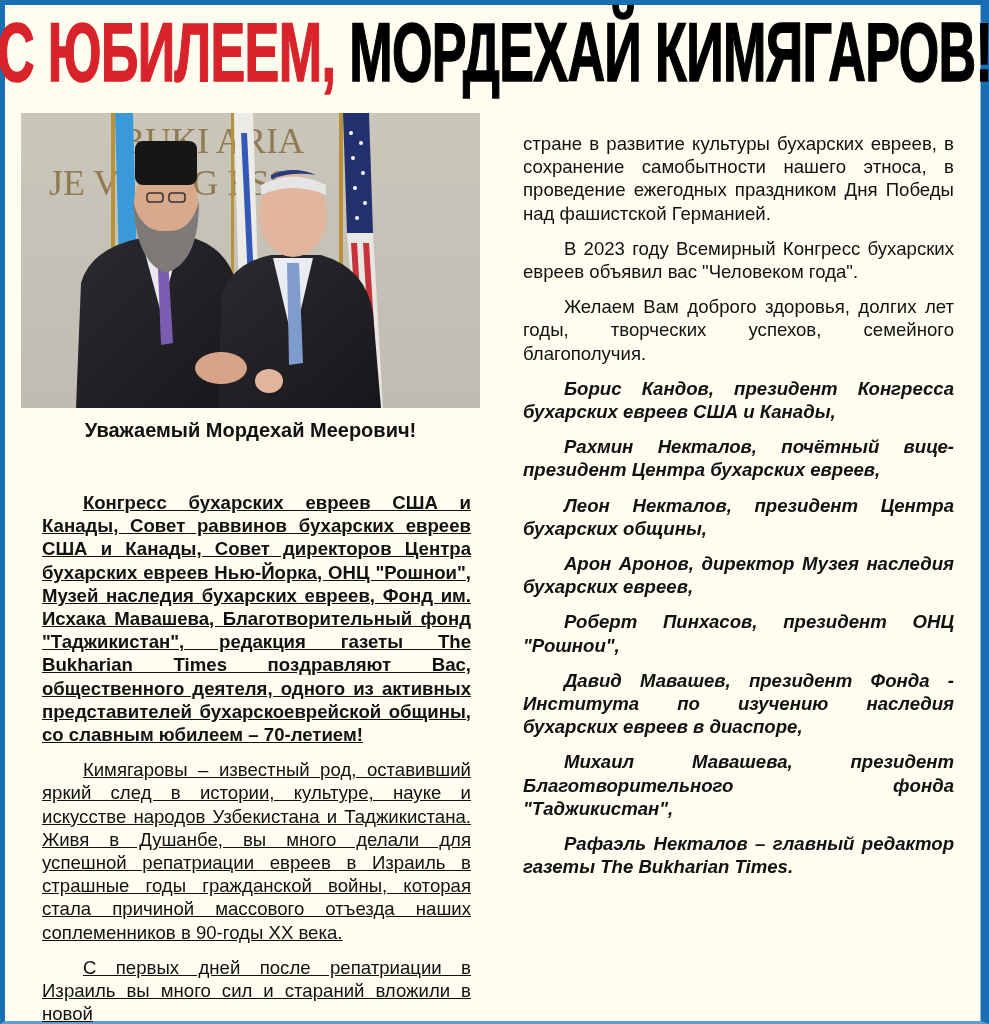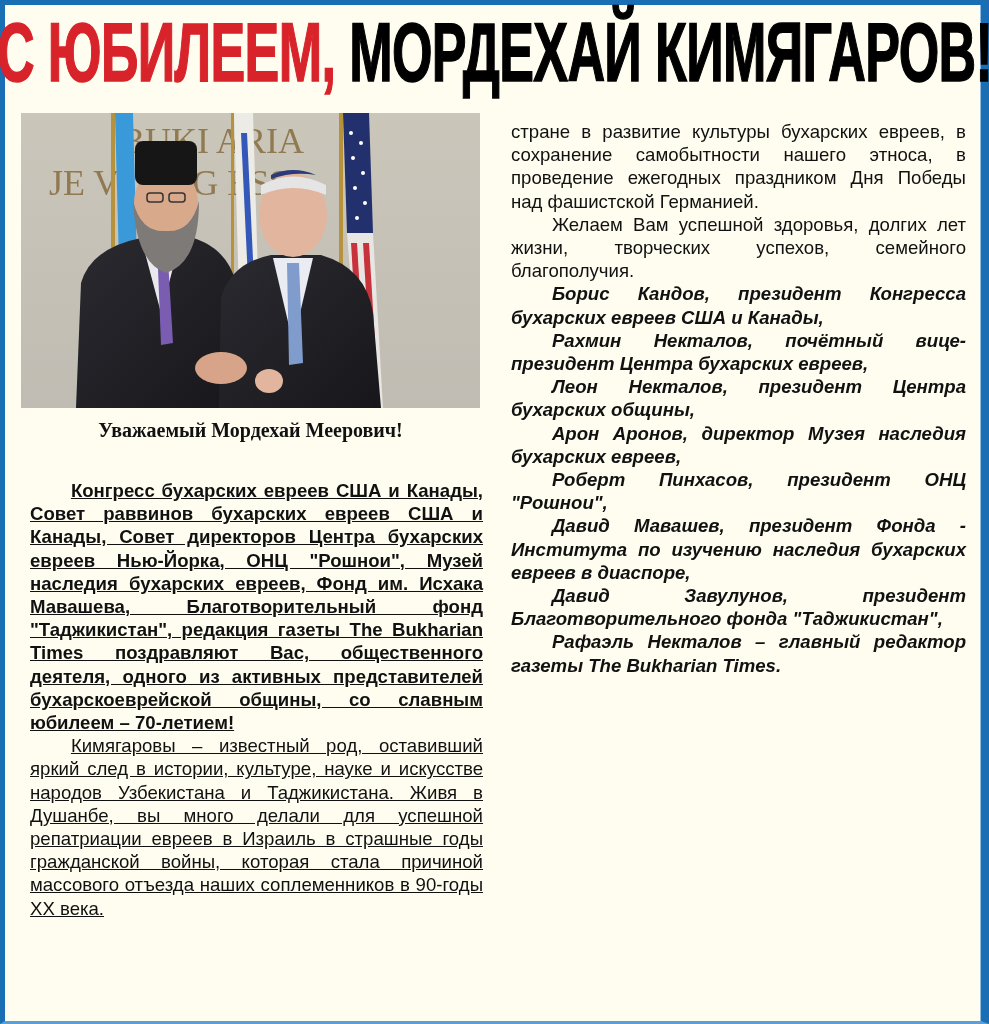--- a/index.html
+++ b/index.html
@@ -46,31 +46,31 @@
   .photo {
     position: absolute; left: 21px; top: 113px; width: 459px; height: 295px;
     overflow: hidden;
     background: linear-gradient(180deg, #c9c4b8 0%, #cfcbc2 45%, #c2beb5 100%);
   }
   .photo svg { display: block; }
 
   .greeting {
     position: absolute; left: 21px; top: 417px; width: 459px;
     text-align: center;
-    font-weight: 700; font-size: 20px; line-height: 26px; font-family: Liberation Serif, serif;
+    font-weight: 700; font-size: 20px; line-height: 26px;
   }
 
   .col {
     position: absolute;
     font-size: 18.6px;
     line-height: 23.2px;
     text-align: justify;
     hyphens: manual;
   }
-  .col p { margin: 0; text-indent: 2.2em; }
+  .col p { margin: 12px; text-indent: 2.2em; }
   .col p.noindent { text-indent: 0; }
   .col-left { left: 30px; top: 479px; width: 453px; text-decoration: underline; }
   .col-right { left: 511px; top: 120px; width: 455px; }
   .bold { font-weight: 700; }
   .sig { font-weight: 700; font-style: italic; }
 </style>
 </head>
 <body>
 
 <div class="frame"></div>
@@ -142,26 +142,28 @@
     <ellipse cx="200" cy="255" rx="26" ry="16" fill="#d8a489"></ellipse>
     <ellipse cx="248" cy="268" rx="14" ry="12" fill="#e2b59e"></ellipse>
   </svg>
 </div>
 
 <div class="greeting">Уважаемый Мордехай Меерович!</div>
 
 <div class="col col-left">
   <p class="bold">Конгресс бухарских евреев США и Канады, Совет раввинов бухарских евреев США и Канады, Совет директоров Центра бухарских евреев Нью-Йорка, ОНЦ "Рошнои", Музей наследия бухарских евреев, Фонд им. Исхака Мавашева, Благотворительный фонд "Таджикистан", редакция газеты The Bukharian Times поздравляют Вас, общественного деятеля, одного из активных представителей бухарскоеврейской общины, со славным юбилеем – 70-летием!</p>
   <p>Кимягаровы – известный род, оставивший яркий след в истории, культуре, науке и искусстве народов Узбекистана и Таджикистана. Живя в Душанбе, вы много делали для успешной репатриации евреев в Израиль в страшные годы гражданской войны, которая стала причиной массового отъезда наших соплеменников в 90-годы XX века.</p>
+  <p>С первых дней после репатриации в Израиль вы много сил и стараний вложили в новой</p>
 </div>
 
 <div class="col col-right">
   <p class="noindent">стране в развитие культуры бухарских евреев, в сохранение самобытности нашего этноса, в проведение ежегодных праздником Дня Победы над фашистской Германией.</p>
-  <p>Желаем Вам успешной здоровья, долгих лет жизни, творческих успехов, семейного благополучия.</p>
+  <p>В 2023 году Всемирный Конгресс бухарских евреев объявил вас "Человеком года".</p>
+  <p>Желаем Вам доброго здоровья, долгих лет годы, творческих успехов, семейного благополучия.</p>
   <p class="sig">Борис Кандов, президент Конгресса бухарских евреев США и Канады,</p>
   <p class="sig">Рахмин Некталов, почётный вице-президент Центра бухарских евреев,</p>
   <p class="sig">Леон Некталов, президент Центра бухарских общины,</p>
   <p class="sig">Арон Аронов, директор Музея наследия бухарских евреев,</p>
   <p class="sig">Роберт Пинхасов, президент ОНЦ "Рошнои",</p>
   <p class="sig">Давид Мавашев, президент Фонда - Института по изучению наследия бухарских евреев в диаспоре,</p>
-  <p class="sig">Давид Завулунов, президент Благотворительного фонда "Таджикистан",</p>
+  <p class="sig">Михаил Мавашева, президент Благотворительного фонда "Таджикистан",</p>
   <p class="sig">Рафаэль Некталов – главный редактор газеты The Bukharian Times.</p>
 </div>
 
 </body></html>

